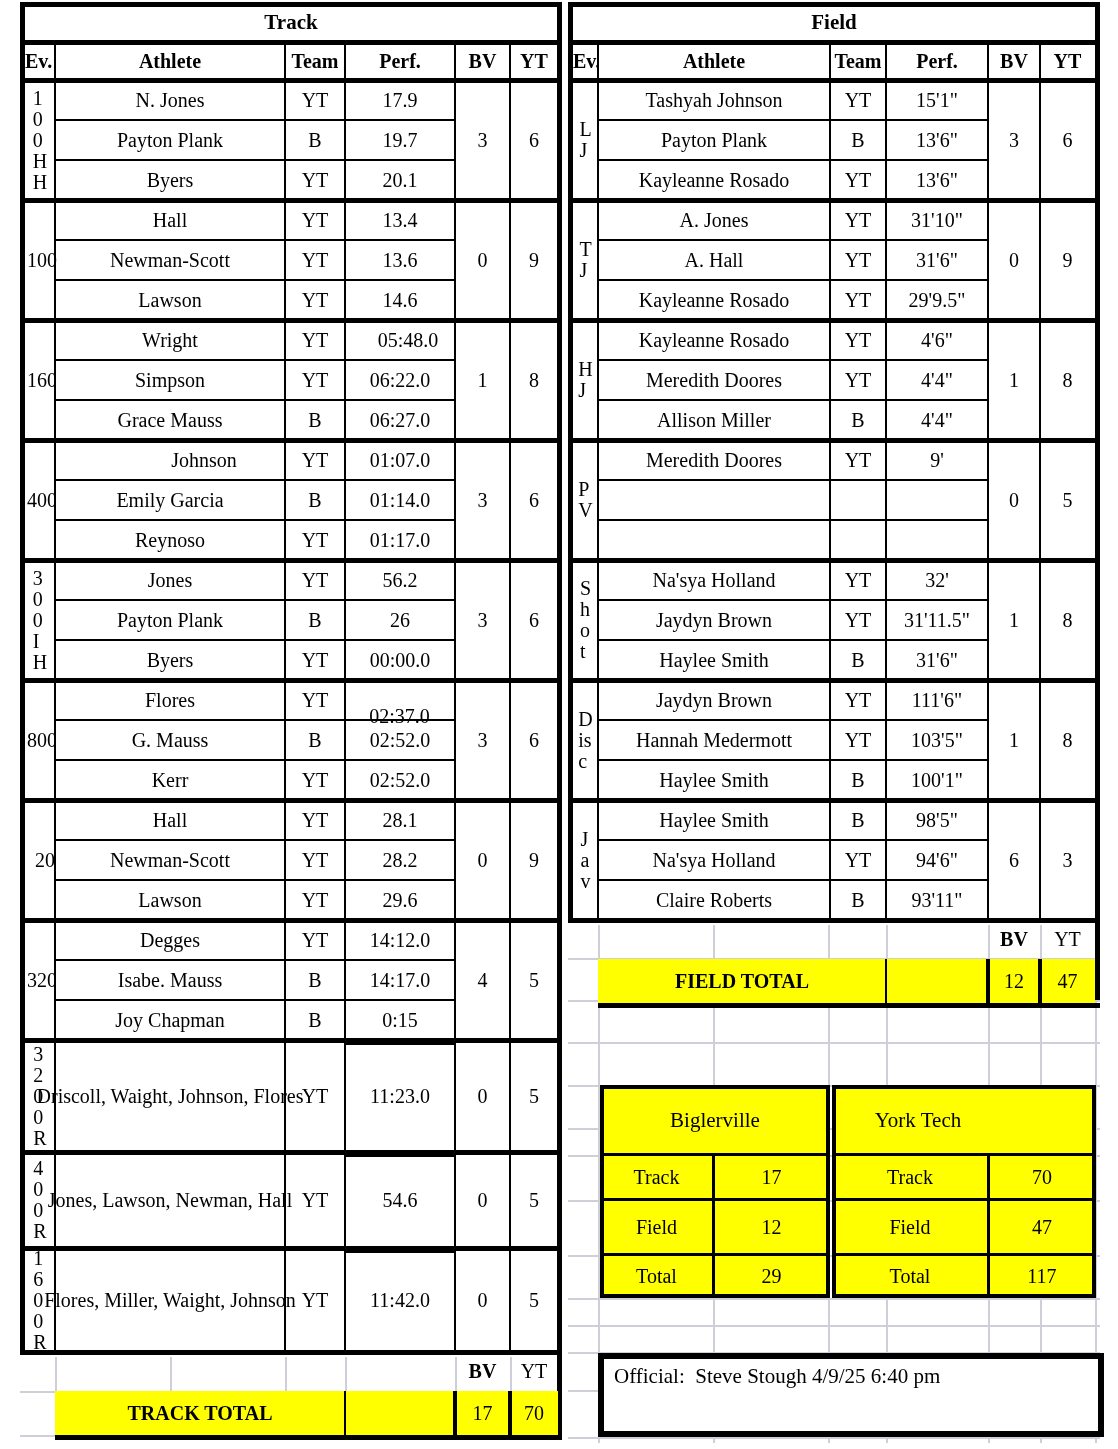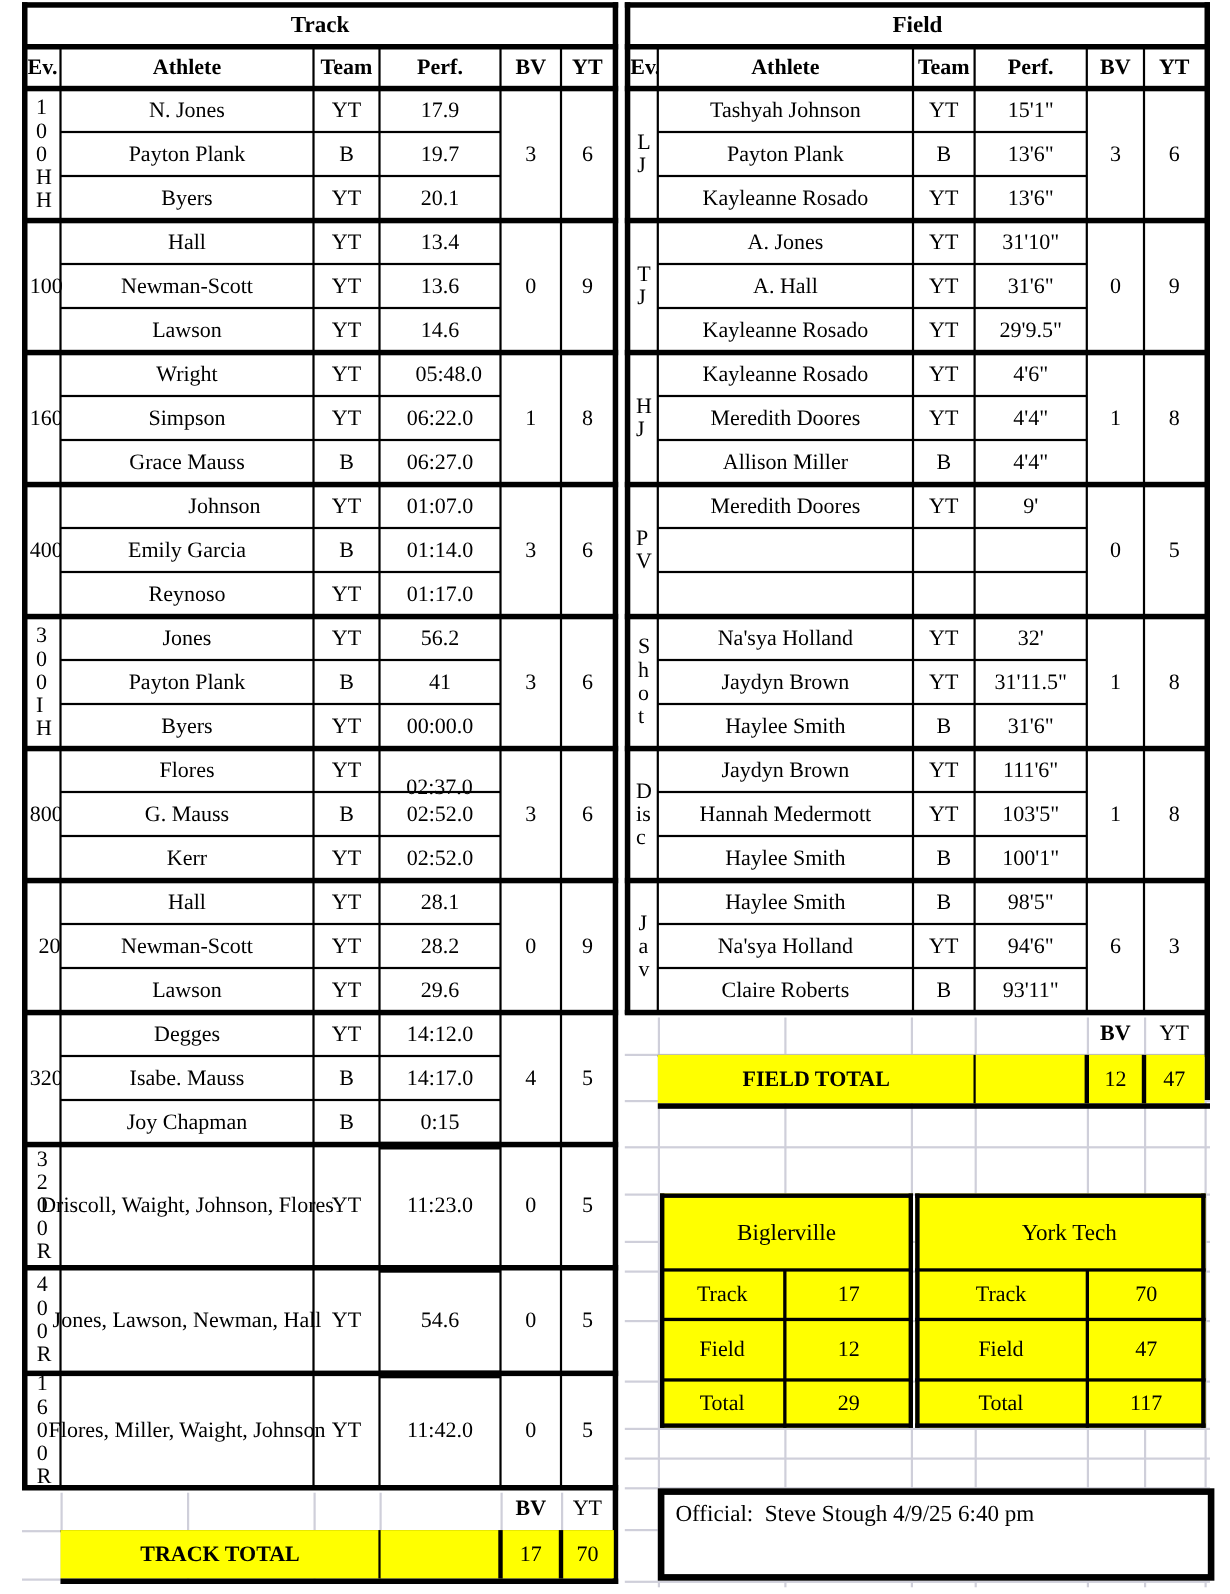--- a/index.html
+++ b/index.html
@@ -138,21 +138,21 @@
       <div class="cell " style="left: 455px; top: 440px; width: 55px; height: 120px;">3</div>
       <div class="cell " style="left: 510px; top: 440px; width: 48px; height: 120px;">6</div>
       <div class="cell evv" style="left: 35px; top: 560px; width: 10px; height: 120px;">300 IH</div>
       <div class="ln" style="left: 55px; top: 599px; width: 400px; height: 2px; background: rgb(0, 0, 0);"></div>
       <div class="ln" style="left: 55px; top: 639px; width: 400px; height: 2px; background: rgb(0, 0, 0);"></div>
       <div class="cell nowrap" style="left: 55px; top: 560px; width: 230px; height: 40px;">Jones</div>
       <div class="cell " style="left: 285px; top: 560px; width: 60px; height: 40px;">YT</div>
       <div class="cell " style="left: 345px; top: 560px; width: 110px; height: 40px;">56.2</div>
       <div class="cell nowrap" style="left: 55px; top: 600px; width: 230px; height: 40px;">Payton Plank</div>
       <div class="cell " style="left: 285px; top: 600px; width: 60px; height: 40px;">B</div>
-      <div class="cell " style="left: 345px; top: 600px; width: 110px; height: 40px;">41</div>
+      <div class="cell " style="left: 345px; top: 600px; width: 110px; height: 40px;">26</div>
       <div class="cell nowrap" style="left: 55px; top: 640px; width: 230px; height: 40px;">Byers</div>
       <div class="cell " style="left: 285px; top: 640px; width: 60px; height: 40px;">YT</div>
       <div class="cell " style="left: 345px; top: 640px; width: 110px; height: 40px;">00:00.0</div>
       <div class="cell " style="left: 455px; top: 560px; width: 55px; height: 120px;">3</div>
       <div class="cell " style="left: 510px; top: 560px; width: 48px; height: 120px;">6</div>
       <div class="cell clip leftalign" style="left: 25px; top: 680px; width: 30px; height: 120px; padding-left: 2px;">800</div>
       <div class="ln" style="left: 55px; top: 719px; width: 400px; height: 2px; background: rgb(0, 0, 0);"></div>
       <div class="ln" style="left: 55px; top: 759px; width: 400px; height: 2px; background: rgb(0, 0, 0);"></div>
       <div class="cell nowrap" style="left: 55px; top: 680px; width: 230px; height: 40px;">Flores</div>
       <div class="cell " style="left: 285px; top: 680px; width: 60px; height: 40px;">YT</div>
@@ -372,21 +372,21 @@
       <div class="cell " style="left: 713px; top: 1255px; width: 117px; height: 43px; z-index: 5;">29</div>
       <div class="ln" style="left: 600px; top: 1085px; width: 230px; height: 4px; background: rgb(0, 0, 0); z-index: 5;"></div>
       <div class="ln" style="left: 600px; top: 1294px; width: 230px; height: 4px; background: rgb(0, 0, 0); z-index: 5;"></div>
       <div class="ln" style="left: 600px; top: 1085px; width: 4px; height: 213px; background: rgb(0, 0, 0); z-index: 5;"></div>
       <div class="ln" style="left: 826px; top: 1085px; width: 4px; height: 213px; background: rgb(0, 0, 0); z-index: 5;"></div>
       <div class="ln" style="left: 600px; top: 1153px; width: 230px; height: 3px; background: rgb(0, 0, 0); z-index: 5;"></div>
       <div class="ln" style="left: 600px; top: 1198px; width: 230px; height: 3px; background: rgb(0, 0, 0); z-index: 5;"></div>
       <div class="ln" style="left: 600px; top: 1253px; width: 230px; height: 3px; background: rgb(0, 0, 0); z-index: 5;"></div>
       <div class="ln" style="left: 712px; top: 1155px; width: 3px; height: 143px; background: rgb(0, 0, 0); z-index: 5;"></div>
       <div class="cell " style="left: 832px; top: 1085px; width: 264px; height: 213px; background: rgb(255, 255, 0); z-index: 4;"></div>
-      <div class="cell title" style="left: 840px; top: 1085px; width: 264px; height: 70px; z-index: 5;">York Tech</div>
+      <div class="cell title" style="left: 786px; top: 1085px; width: 264px; height: 70px; z-index: 5;">York Tech</div>
       <div class="cell " style="left: 832px; top: 1155px; width: 156px; height: 45px; z-index: 5;">Track</div>
       <div class="cell " style="left: 988px; top: 1155px; width: 108px; height: 45px; z-index: 5;">70</div>
       <div class="cell " style="left: 832px; top: 1200px; width: 156px; height: 55px; z-index: 5;">Field</div>
       <div class="cell " style="left: 988px; top: 1200px; width: 108px; height: 55px; z-index: 5;">47</div>
       <div class="cell " style="left: 832px; top: 1255px; width: 156px; height: 43px; z-index: 5;">Total</div>
       <div class="cell " style="left: 988px; top: 1255px; width: 108px; height: 43px; z-index: 5;">117</div>
       <div class="ln" style="left: 832px; top: 1085px; width: 264px; height: 4px; background: rgb(0, 0, 0); z-index: 5;"></div>
       <div class="ln" style="left: 832px; top: 1294px; width: 264px; height: 4px; background: rgb(0, 0, 0); z-index: 5;"></div>
       <div class="ln" style="left: 832px; top: 1085px; width: 4px; height: 213px; background: rgb(0, 0, 0); z-index: 5;"></div>
       <div class="ln" style="left: 1092px; top: 1085px; width: 4px; height: 213px; background: rgb(0, 0, 0); z-index: 5;"></div>

